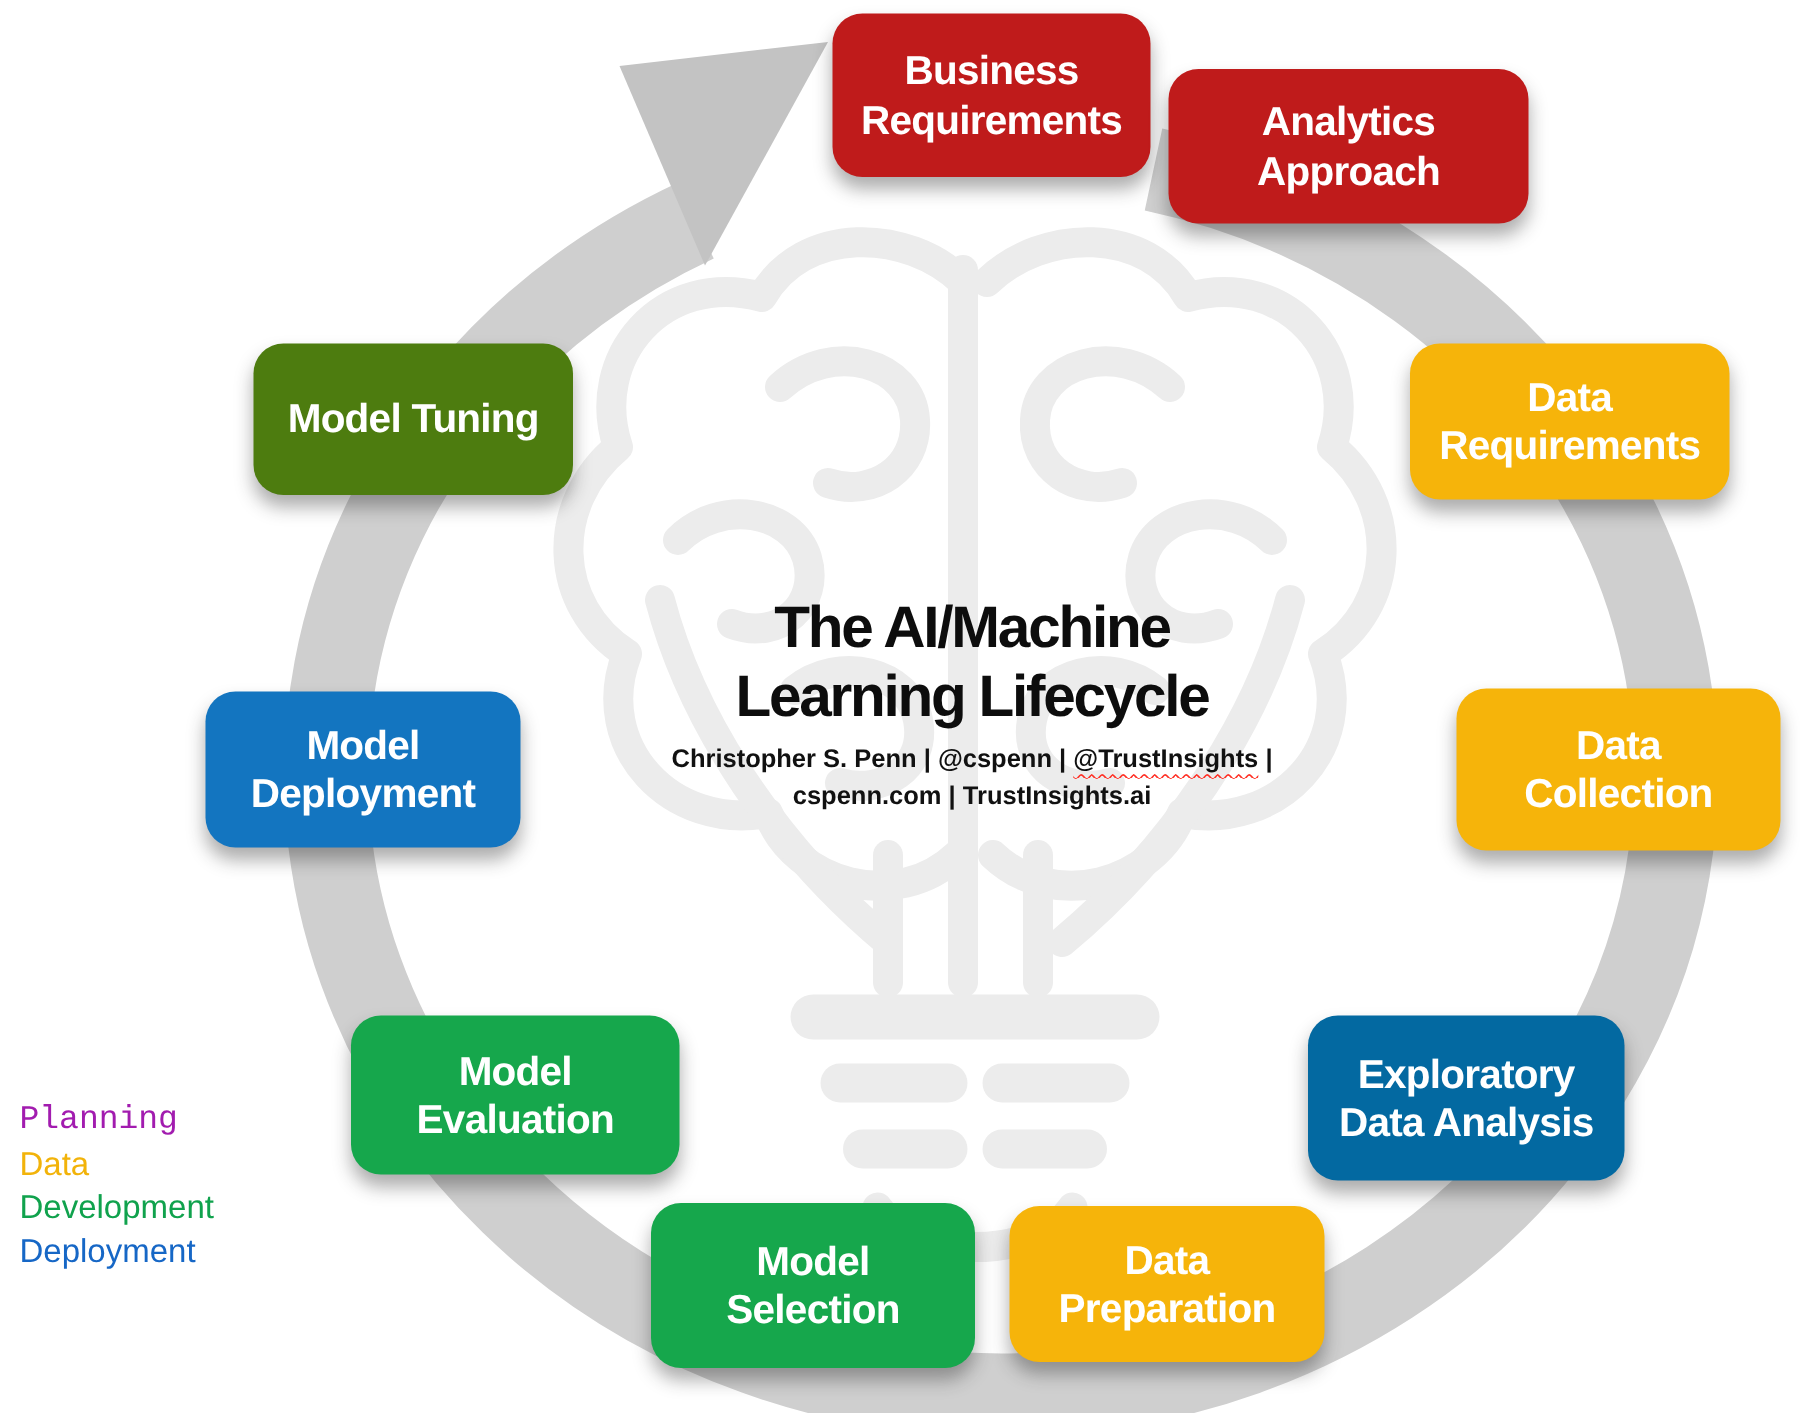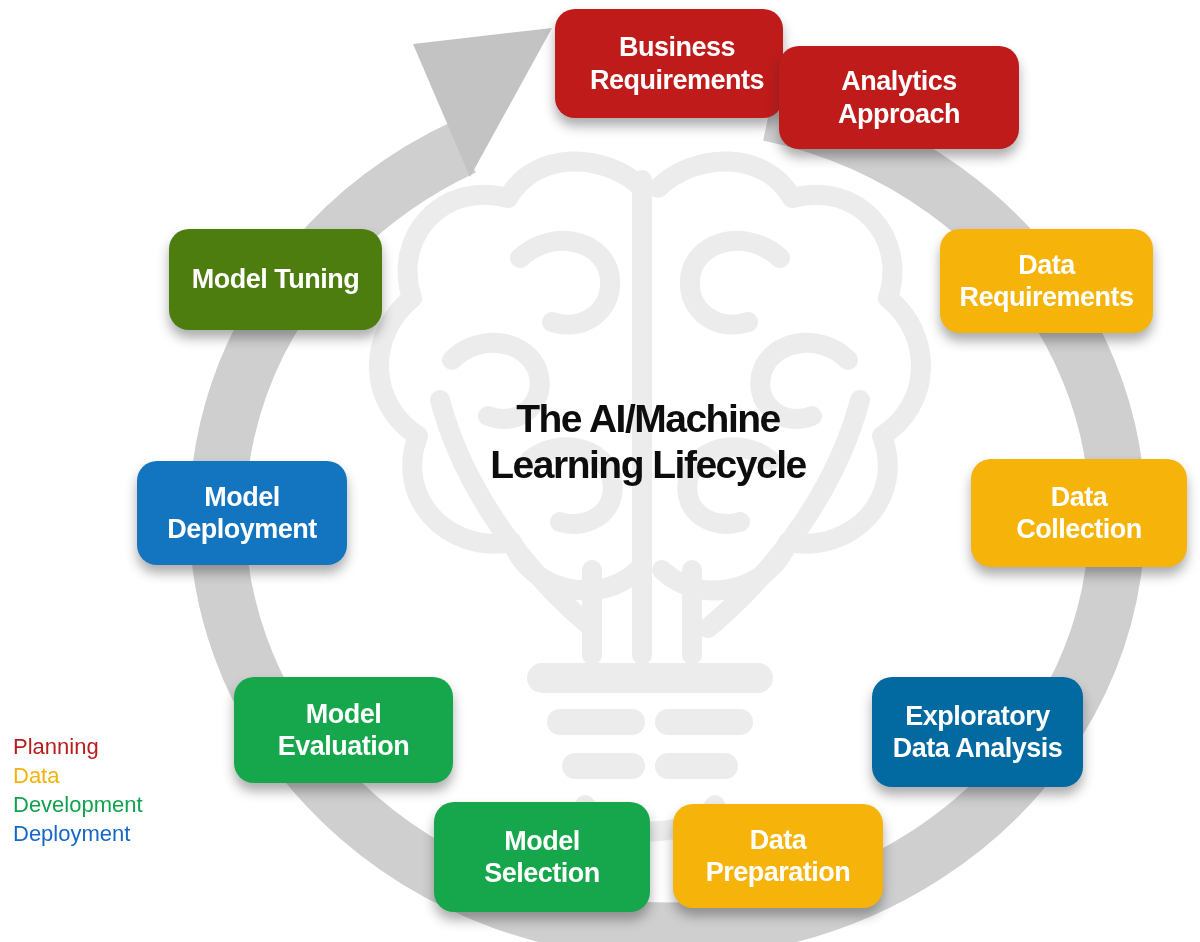--- a/index.html
+++ b/index.html
@@ -14,21 +14,21 @@
   .stage {
     position:absolute; z-index:3;
     border-radius:20px;
     display:flex; align-items:center; justify-content:center;
     box-shadow:0 8px 12px rgba(40,40,40,0.38);
   }
   .stage .lbl {
     color:#fff; font-weight:700; font-size:27px; line-height:1.2;
     letter-spacing:-0.5px; text-align:center; white-space:pre-line;
   }
-  .pos-business-requirements { left:555px; top:9px;  width:212px; height:109px;padding-left:16px; }
+  .pos-business-requirements { left:555px; top:9px;  width:212px; height:109px; }
   .pos-analytics-approach    { left:779px; top:46px; width:240px; height:103px; }
   .pos-data-requirements     { left:940px; top:229px; width:213px; height:104px; }
   .pos-data-collection       { left:971px; top:459px; width:216px; height:108px; }
   .pos-exploratory-data-analysis { left:872px; top:677px; width:211px; height:110px; }
   .pos-data-preparation      { left:673px; top:804px; width:210px; height:104px; }
   .pos-model-selection       { left:434px; top:802px; width:216px; height:110px; }
   .pos-model-evaluation      { left:234px; top:677px; width:219px; height:106px; }
   .pos-model-deployment      { left:137px; top:461px; width:210px; height:104px; }
   .pos-model-tuning          { left:169px; top:229px; width:213px; height:101px; }
   .pos-project-review        { left:324px; top:47px; width:214px; height:104px; }
@@ -84,20 +84,24 @@
       <path d="M298,572 L370,572" stroke-width="26"></path>
       <path d="M205,616 L262,616" stroke-width="26"></path>
       <path d="M298,616 L355,616" stroke-width="26"></path>
       <path d="M215,655 A 70 42 0 0 0 345,655"></path>
     </g>
   </svg>
 
   <div id="title-block">
     <div class="title-line">The AI/Machine</div>
     <div class="title-line">Learning Lifecycle</div>
+    <div id="attribution">
+      <span>Christopher S. Penn | @cspenn | </span><span class="squiggle">@TrustInsights</span><span> |</span><br>
+      <span>cspenn.com | TrustInsights.ai</span>
+    </div>
   </div>
 
   <div class="stage pos-business-requirements" style="background: rgb(191, 27, 27);">
     <span class="lbl">Business
 Requirements</span>
   </div>
   <div class="stage pos-analytics-approach" style="background: rgb(191, 27, 27);">
     <span class="lbl">Analytics
 Approach</span>
   </div>
@@ -127,19 +131,19 @@
   </div>
   <div class="stage pos-model-deployment" style="background: rgb(19, 117, 192);">
     <span class="lbl">Model
 Deployment</span>
   </div>
   <div class="stage pos-model-tuning" style="background: #4d7c0f;">
     <span class="lbl">Model Tuning</span>
   </div>
 
   <div id="legend">
-    <div class="legend-item" style="color: #b91c1c;">Planning</div>
+    <div class="legend-item" style="color: #a21caf; font-family: Liberation Mono, monospace;">Planning</div>
     <div class="legend-item" style="color: rgb(242, 179, 10);">Data</div>
     <div class="legend-item" style="color: rgb(16, 162, 77);">Development</div>
     <div class="legend-item" style="color: rgb(22, 103, 198);">Deployment</div>
   </div>
 
 </div>
 
 </body></html>

